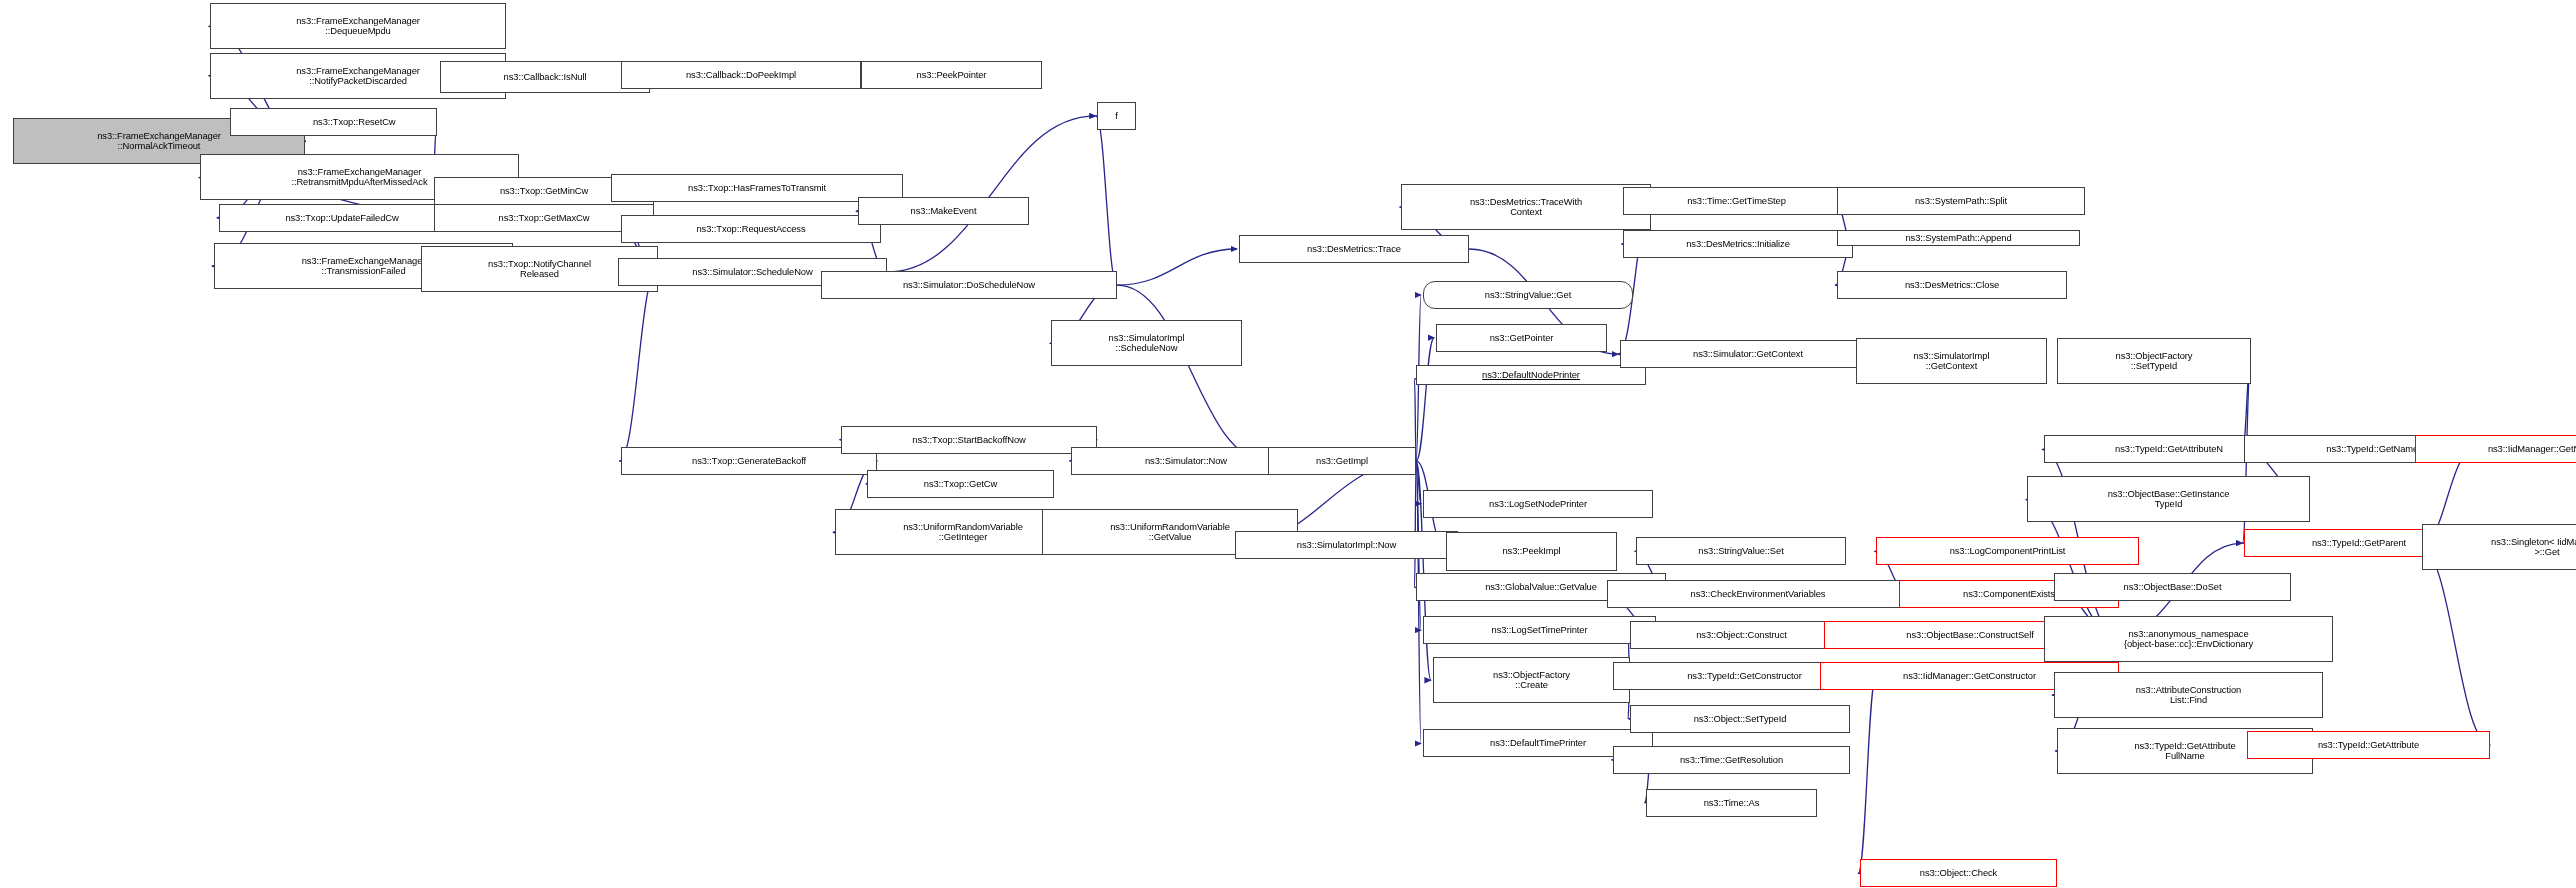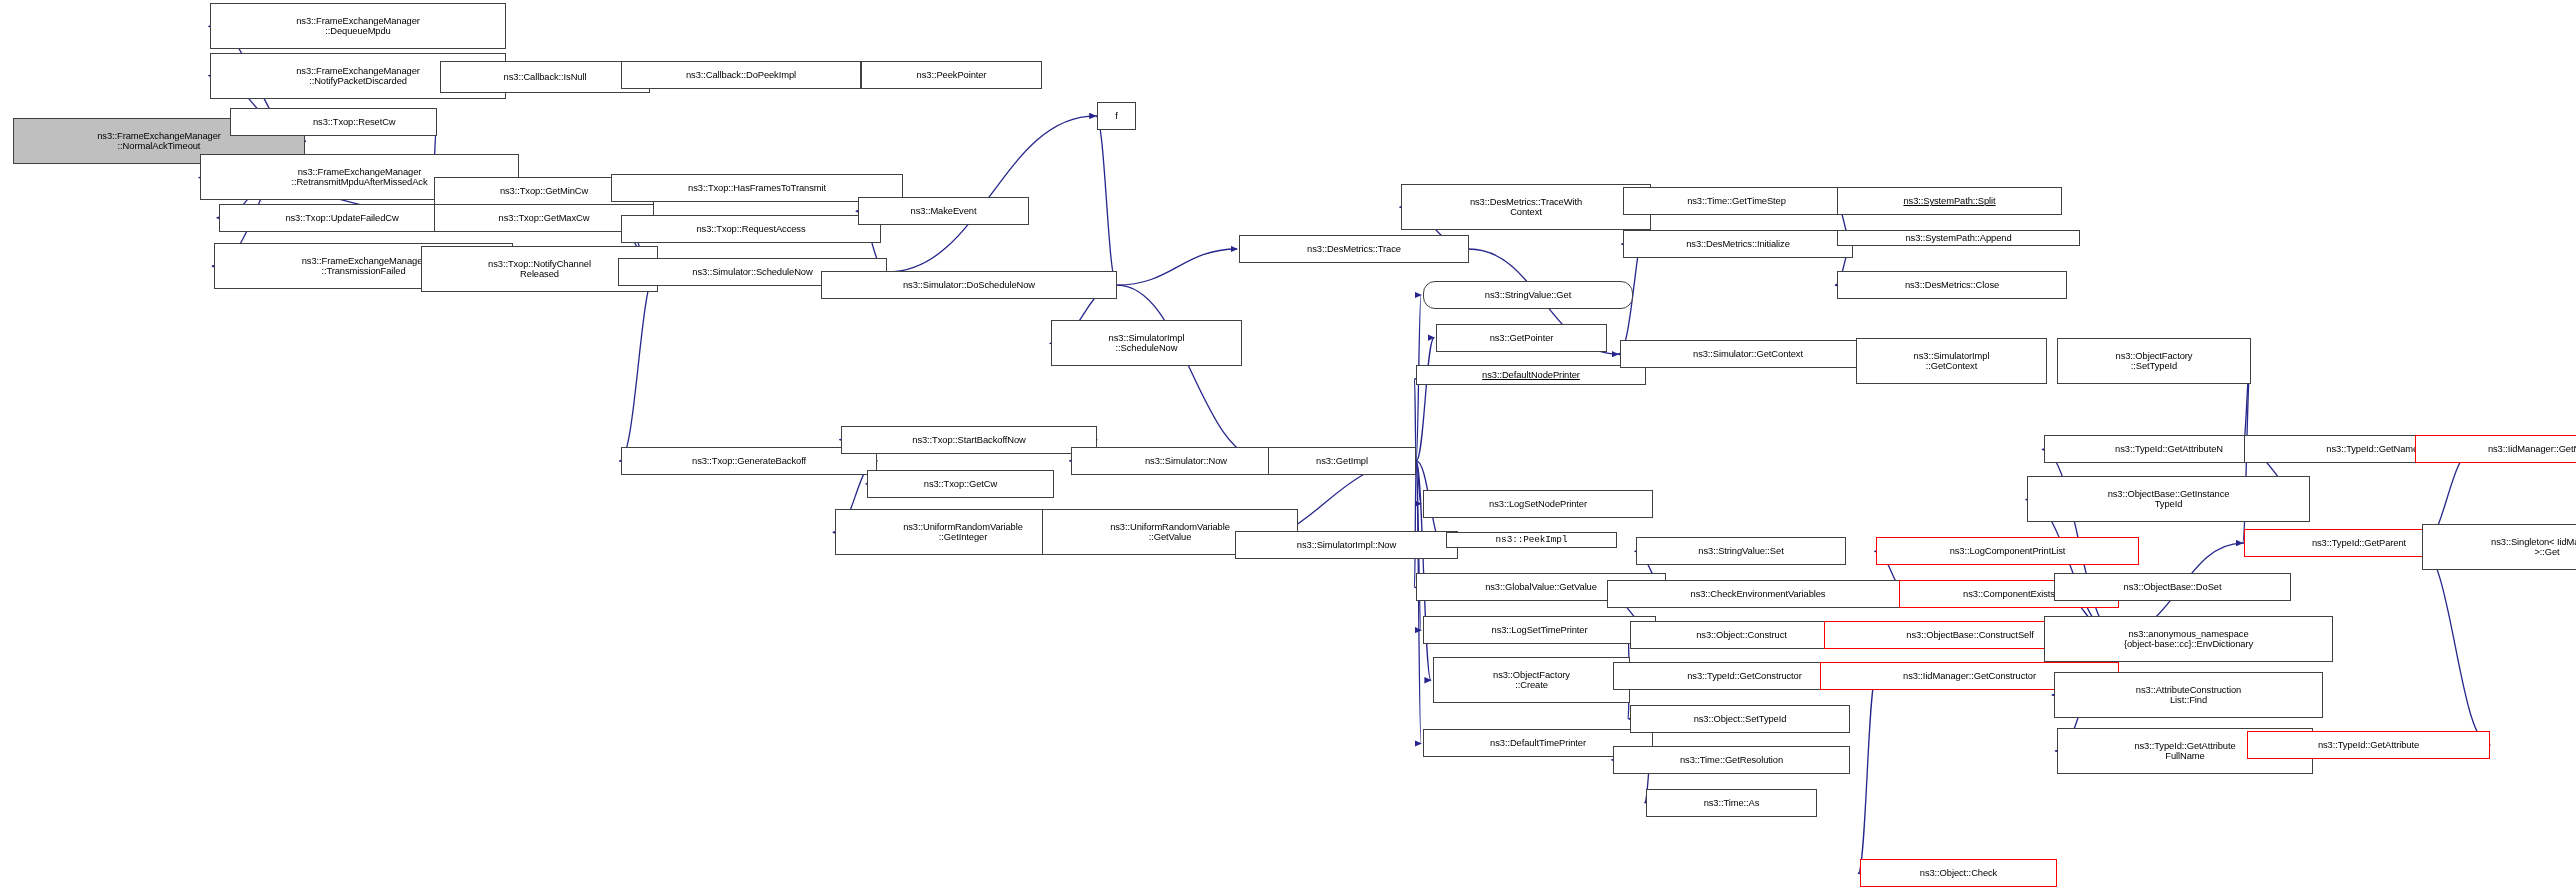--- a/index.html
+++ b/index.html
@@ -171,21 +171,21 @@
       <div class="node" style="left: 1097px; top: 102px; width: 39px; height: 28px;"><span class="lbl">f</span></div>
       <div class="node" style="left: 858px; top: 197px; width: 171px; height: 28px;"><span class="lbl">ns3::MakeEvent</span></div>
       <div class="node" style="left: 821px; top: 271px; width: 296px; height: 28px;"><span class="lbl">ns3::Simulator::DoScheduleNow</span></div>
       <div class="node" style="left: 1051px; top: 320px; width: 191px; height: 46px;"><span class="lbl">ns3::SimulatorImpl
 ::ScheduleNow</span></div>
       <div class="node" style="left: 1239px; top: 235px; width: 230px; height: 28px;"><span class="lbl">ns3::DesMetrics::Trace</span></div>
       <div class="node" style="left: 1401px; top: 184px; width: 250px; height: 46px;"><span class="lbl">ns3::DesMetrics::TraceWith
 Context</span></div>
       <div class="node" style="left: 1623px; top: 187px; width: 227px; height: 28px;"><span class="lbl">ns3::Time::GetTimeStep</span></div>
       <div class="node" style="left: 1623px; top: 230px; width: 230px; height: 28px;"><span class="lbl">ns3::DesMetrics::Initialize</span></div>
-      <div class="node" style="left: 1837px; top: 187px; width: 225px; height: 28px; text-decoration: underline;"><span class="lbl">ns3::SystemPath::Split</span></div>
+      <div class="node" style="left: 1837px; top: 187px; width: 248px; height: 28px;"><span class="lbl">ns3::SystemPath::Split</span></div>
       <div class="node" style="left: 1837px; top: 230px; width: 243px; height: 16px;"><span class="lbl">ns3::SystemPath::Append</span></div>
       <div class="node" style="left: 1837px; top: 271px; width: 230px; height: 28px;"><span class="lbl">ns3::DesMetrics::Close</span></div>
       <div class="node" style="left: 1423px; top: 281px; width: 210px; height: 28px; border-radius: 12px;"><span class="lbl">ns3::StringValue::Get</span></div>
       <div class="node" style="left: 1436px; top: 324px; width: 171px; height: 28px;"><span class="lbl">ns3::GetPointer</span></div>
       <div class="node" style="left: 1416px; top: 365px; width: 230px; height: 20px; text-decoration: underline;"><span class="lbl">ns3::DefaultNodePrinter</span></div>
       <div class="node" style="left: 1620px; top: 340px; width: 256px; height: 28px;"><span class="lbl">ns3::Simulator::GetContext</span></div>
       <div class="node" style="left: 1856px; top: 338px; width: 191px; height: 46px;"><span class="lbl">ns3::SimulatorImpl
 ::GetContext</span></div>
       <div class="node" style="left: 2057px; top: 338px; width: 194px; height: 46px;"><span class="lbl">ns3::ObjectFactory
 ::SetTypeId</span></div>
@@ -193,21 +193,21 @@
       <div class="node" style="left: 841px; top: 426px; width: 256px; height: 28px;"><span class="lbl">ns3::Txop::StartBackoffNow</span></div>
       <div class="node" style="left: 867px; top: 470px; width: 187px; height: 28px;"><span class="lbl">ns3::Txop::GetCw</span></div>
       <div class="node" style="left: 835px; top: 509px; width: 256px; height: 46px;"><span class="lbl">ns3::UniformRandomVariable
 ::GetInteger</span></div>
       <div class="node" style="left: 1042px; top: 509px; width: 256px; height: 46px;"><span class="lbl">ns3::UniformRandomVariable
 ::GetValue</span></div>
       <div class="node" style="left: 1071px; top: 447px; width: 230px; height: 28px; align-items: center;"><span class="lbl">ns3::Simulator::Now</span></div>
       <div class="node" style="left: 1268px; top: 447px; width: 148px; height: 28px;"><span class="lbl">ns3::GetImpl</span></div>
       <div class="node" style="left: 1235px; top: 531px; width: 223px; height: 28px;"><span class="lbl">ns3::SimulatorImpl::Now</span></div>
       <div class="node" style="left: 1423px; top: 490px; width: 230px; height: 28px;"><span class="lbl">ns3::LogSetNodePrinter</span></div>
-      <div class="node" style="left: 1446px; top: 532px; width: 171px; height: 16px; font-family: Liberation Mono, monospace;"><span class="lbl">ns3::PeekImpl</span></div>
+      <div class="node" style="left: 1446px; top: 532px; width: 171px; height: 39px;"><span class="lbl">ns3::PeekImpl</span></div>
       <div class="node" style="left: 1416px; top: 573px; width: 250px; height: 28px;"><span class="lbl">ns3::GlobalValue::GetValue</span></div>
       <div class="node" style="left: 1423px; top: 616px; width: 233px; height: 28px;"><span class="lbl">ns3::LogSetTimePrinter</span></div>
       <div class="node" style="left: 1433px; top: 657px; width: 197px; height: 46px;"><span class="lbl">ns3::ObjectFactory
 ::Create</span></div>
       <div class="node" style="left: 1423px; top: 729px; width: 230px; height: 28px;"><span class="lbl">ns3::DefaultTimePrinter</span></div>
       <div class="node" style="left: 1636px; top: 537px; width: 210px; height: 28px;"><span class="lbl">ns3::StringValue::Set</span></div>
       <div class="node" style="left: 1607px; top: 580px; width: 302px; height: 28px;"><span class="lbl">ns3::CheckEnvironmentVariables</span></div>
       <div class="node red" style="left: 1876px; top: 537px; width: 263px; height: 28px;"><span class="lbl">ns3::LogComponentPrintList</span></div>
       <div class="node red" style="left: 1899px; top: 580px; width: 220px; height: 28px;"><span class="lbl">ns3::ComponentExists</span></div>
       <div class="node" style="left: 1630px; top: 621px; width: 223px; height: 28px;"><span class="lbl">ns3::Object::Construct</span></div>

